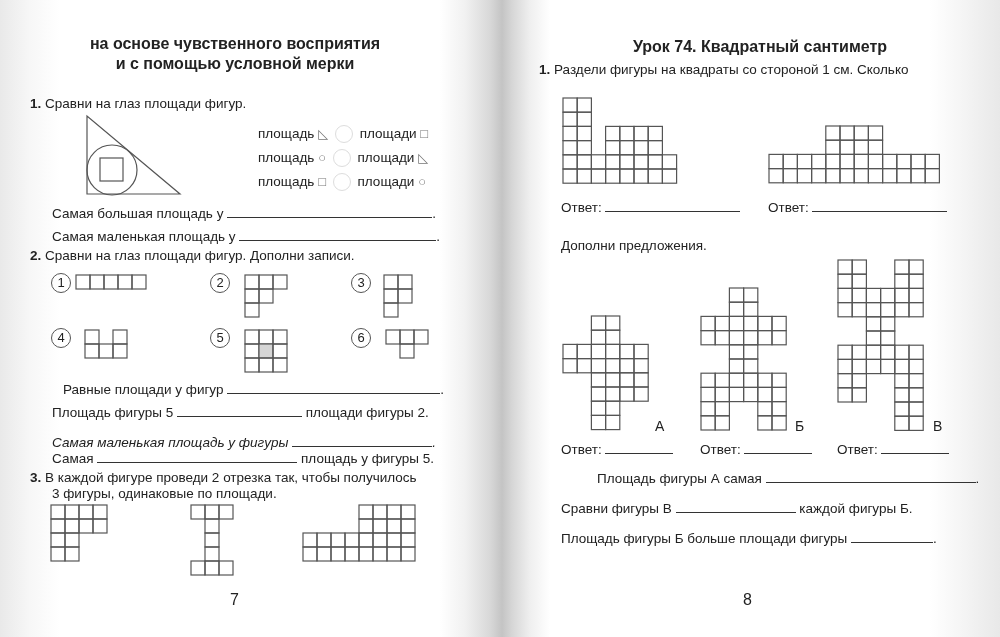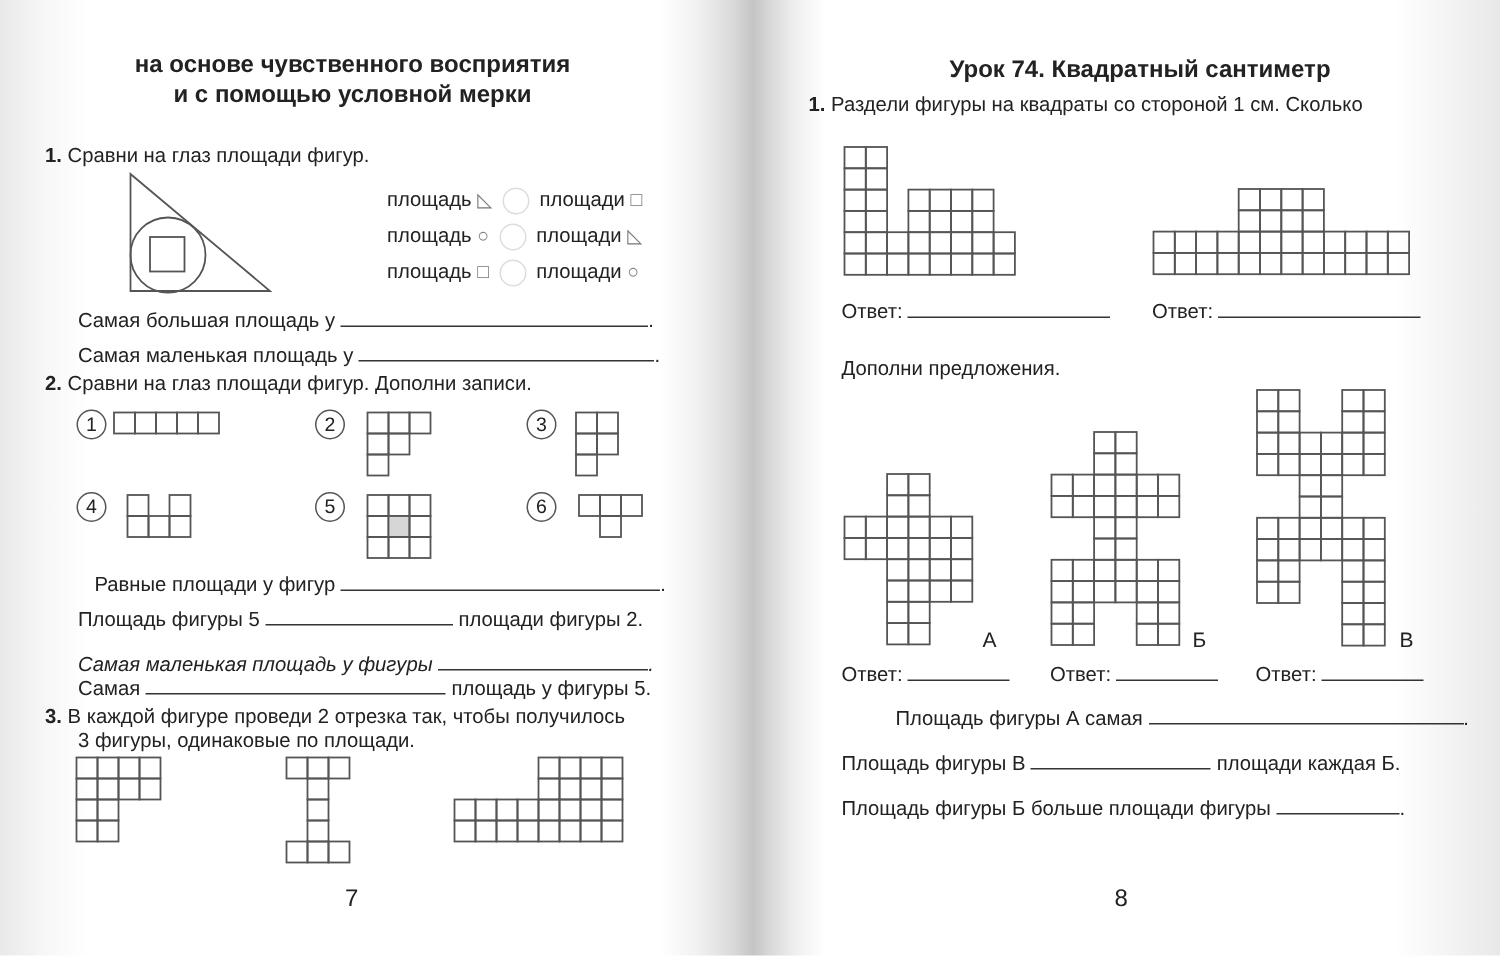--- a/index.html
+++ b/index.html
@@ -439,23 +439,23 @@
   <div class="abs txt" style="left:837px;top:441px;">
     <span>Ответ:</span>
     <span class="blank" style="width:68px;"></span>
   </div>
 
   <div class="abs txt" style="left:561px;top:470px;margin-left:36px;">
     <span>Площадь фигуры А самая</span>
     <span class="blank" style="width:210px;"></span><span>.</span>
   </div>
   <div class="abs txt" style="left:561px;top:500px;">
-    <span>Площадь фигуры В</span>
+    <span>Сравни фигуры В</span>
     <span class="blank" style="width:120px;"></span>
-    <span>площади каждая Б.</span>
+    <span>каждой фигуры Б.</span>
   </div>
   <div class="abs txt" style="left:561px;top:530px;">
     <span>Площадь фигуры Б больше площади фигуры</span>
     <span class="blank" style="width:82px;"></span><span>.</span>
   </div>
 
   <div class="abs pageno" style="left:743px;top:591px;">8</div>
 </div>
 
 </body></html>

